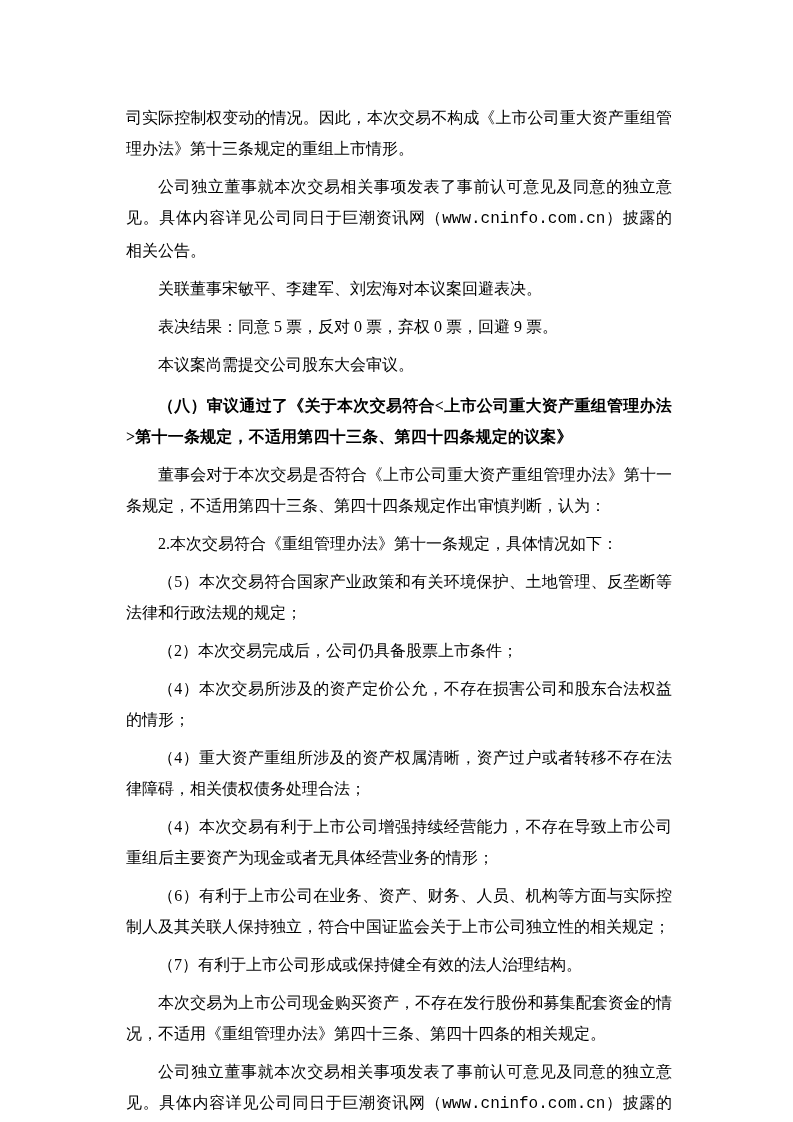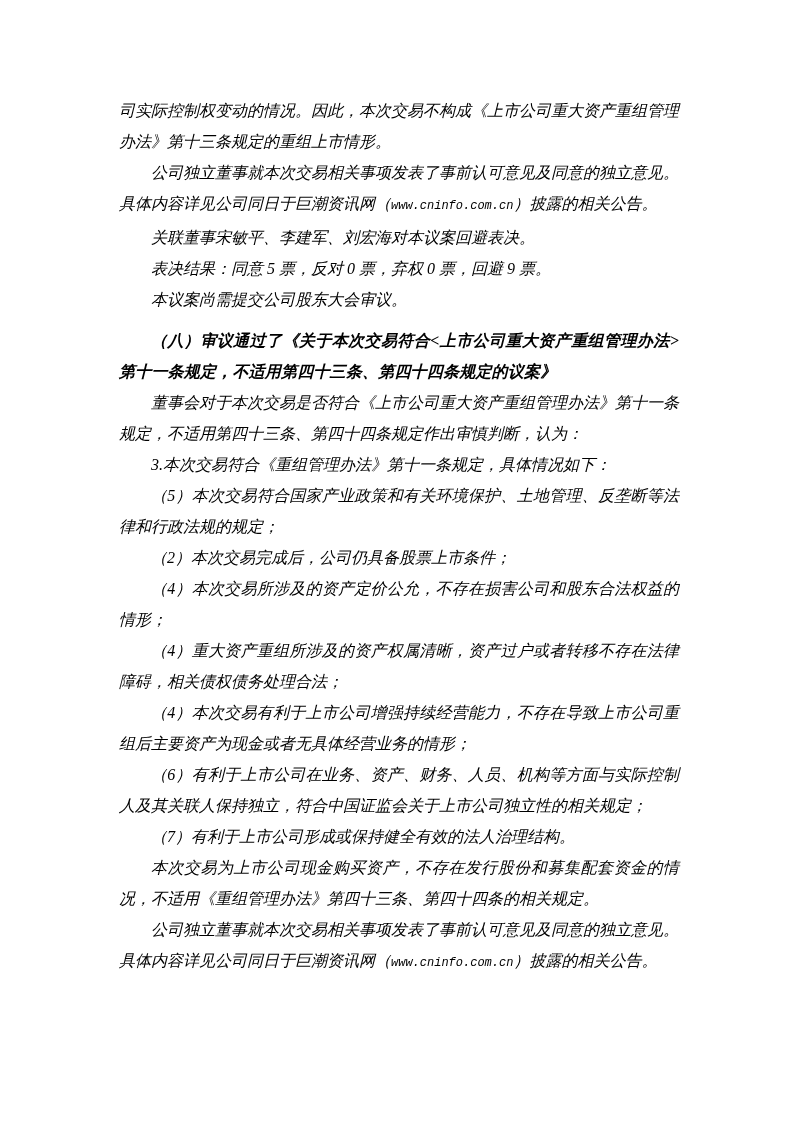--- a/index.html
+++ b/index.html
@@ -18,36 +18,35 @@
   }
   .content {
     position: absolute;
     left: 119px;
     top: 95px;
     width: 560px;
     font-size: 16px;
     line-height: 31px;
   }
   p.para {
-    margin: 0;
+    margin: 7px;
     padding: 0;
     text-align: justify;
-    font-style: italic;
   }
   p.indent {
     text-indent: 2em;
   }
   p.heading {
     font-weight: bold;
     margin-top: 10px;
     letter-spacing: 0.2px;
   }
   .url {
     font-family: "Liberation Mono", monospace;
-    font-size: 12px;
+    font-size: 16px;
   }
 </style>
 </head>
 <body>
 
 <div class="page">
   <div class="content">
 
     <p class="para">司实际控制权变动的情况。因此，本次交易不构成《上市公司重大资产重组管理办法》第十三条规定的重组上市情形。</p>
 
@@ -56,21 +55,21 @@
     <p class="para indent">关联董事宋敏平、李建军、刘宏海对本议案回避表决。</p>
 
     <p class="para indent">表决结果：同意 5 票，反对 0 票，弃权 0 票，回避 9 票。</p>
 
     <p class="para indent">本议案尚需提交公司股东大会审议。</p>
 
     <p class="para indent heading">（八）审议通过了《关于本次交易符合&lt;上市公司重大资产重组管理办法&gt;第十一条规定，不适用第四十三条、第四十四条规定的议案》</p>
 
     <p class="para indent">董事会对于本次交易是否符合《上市公司重大资产重组管理办法》第十一条规定，不适用第四十三条、第四十四条规定作出审慎判断，认为：</p>
 
-    <p class="para indent">3.本次交易符合《重组管理办法》第十一条规定，具体情况如下：</p>
+    <p class="para indent">2.本次交易符合《重组管理办法》第十一条规定，具体情况如下：</p>
 
     <p class="para indent">（5）本次交易符合国家产业政策和有关环境保护、土地管理、反垄断等法律和行政法规的规定；</p>
 
     <p class="para indent">（2）本次交易完成后，公司仍具备股票上市条件；</p>
 
     <p class="para indent">（4）本次交易所涉及的资产定价公允，不存在损害公司和股东合法权益的情形；</p>
 
     <p class="para indent">（4）重大资产重组所涉及的资产权属清晰，资产过户或者转移不存在法律障碍，相关债权债务处理合法；</p>
 
     <p class="para indent">（4）本次交易有利于上市公司增强持续经营能力，不存在导致上市公司重组后主要资产为现金或者无具体经营业务的情形；</p>

